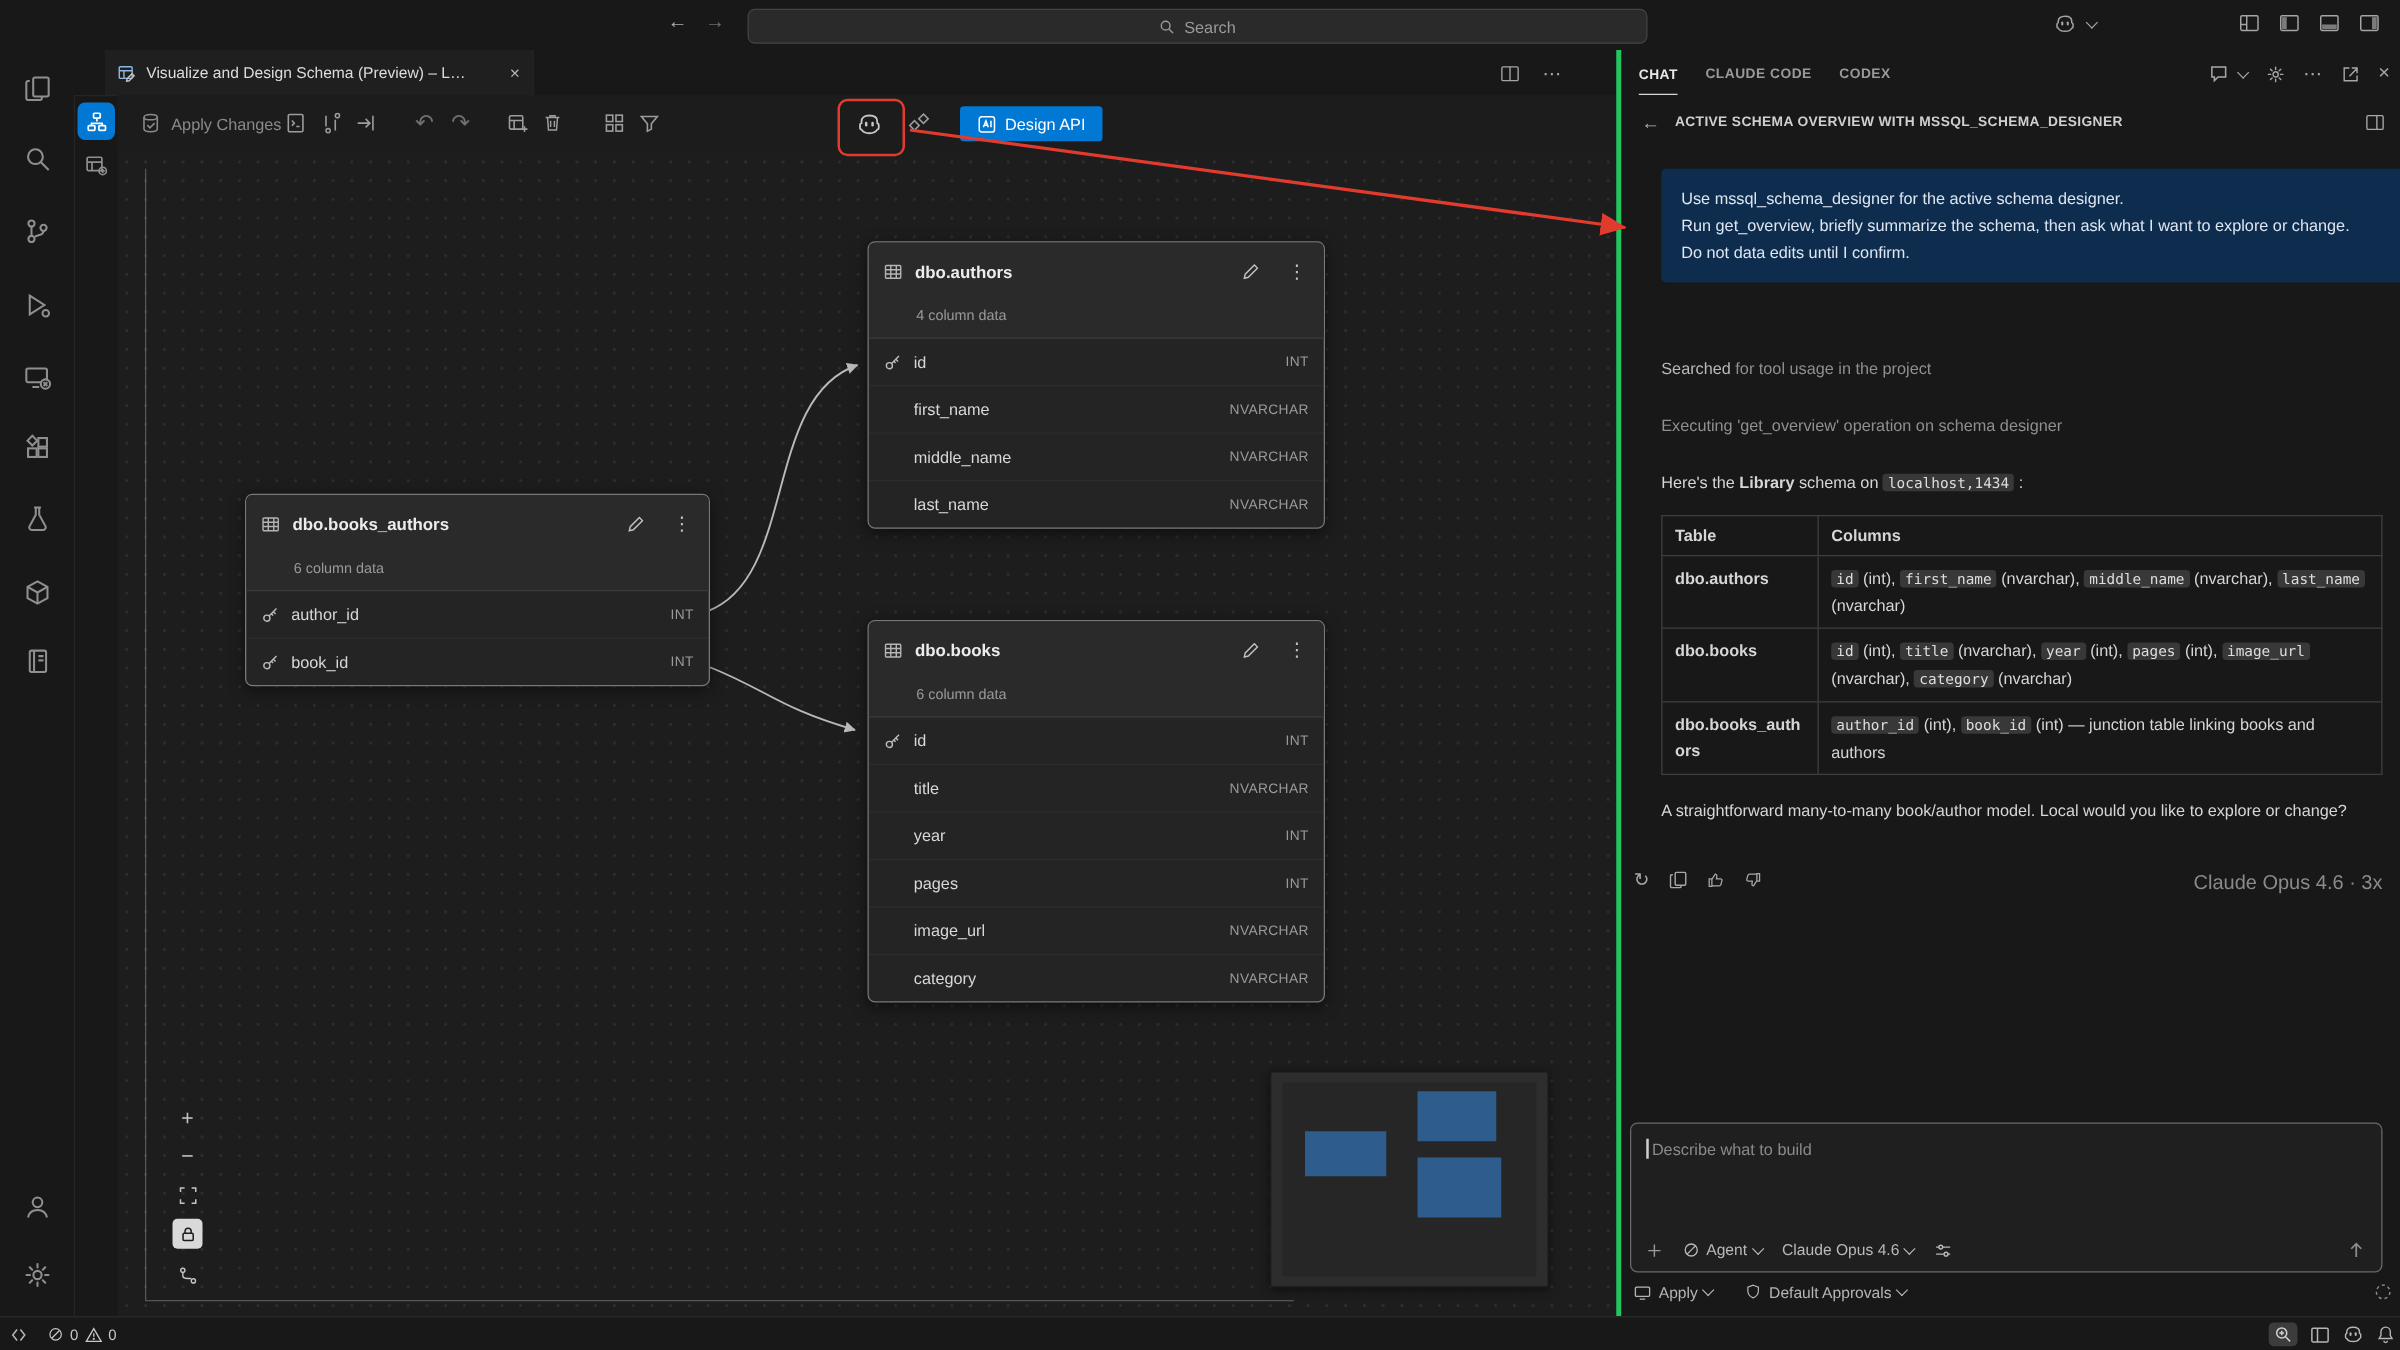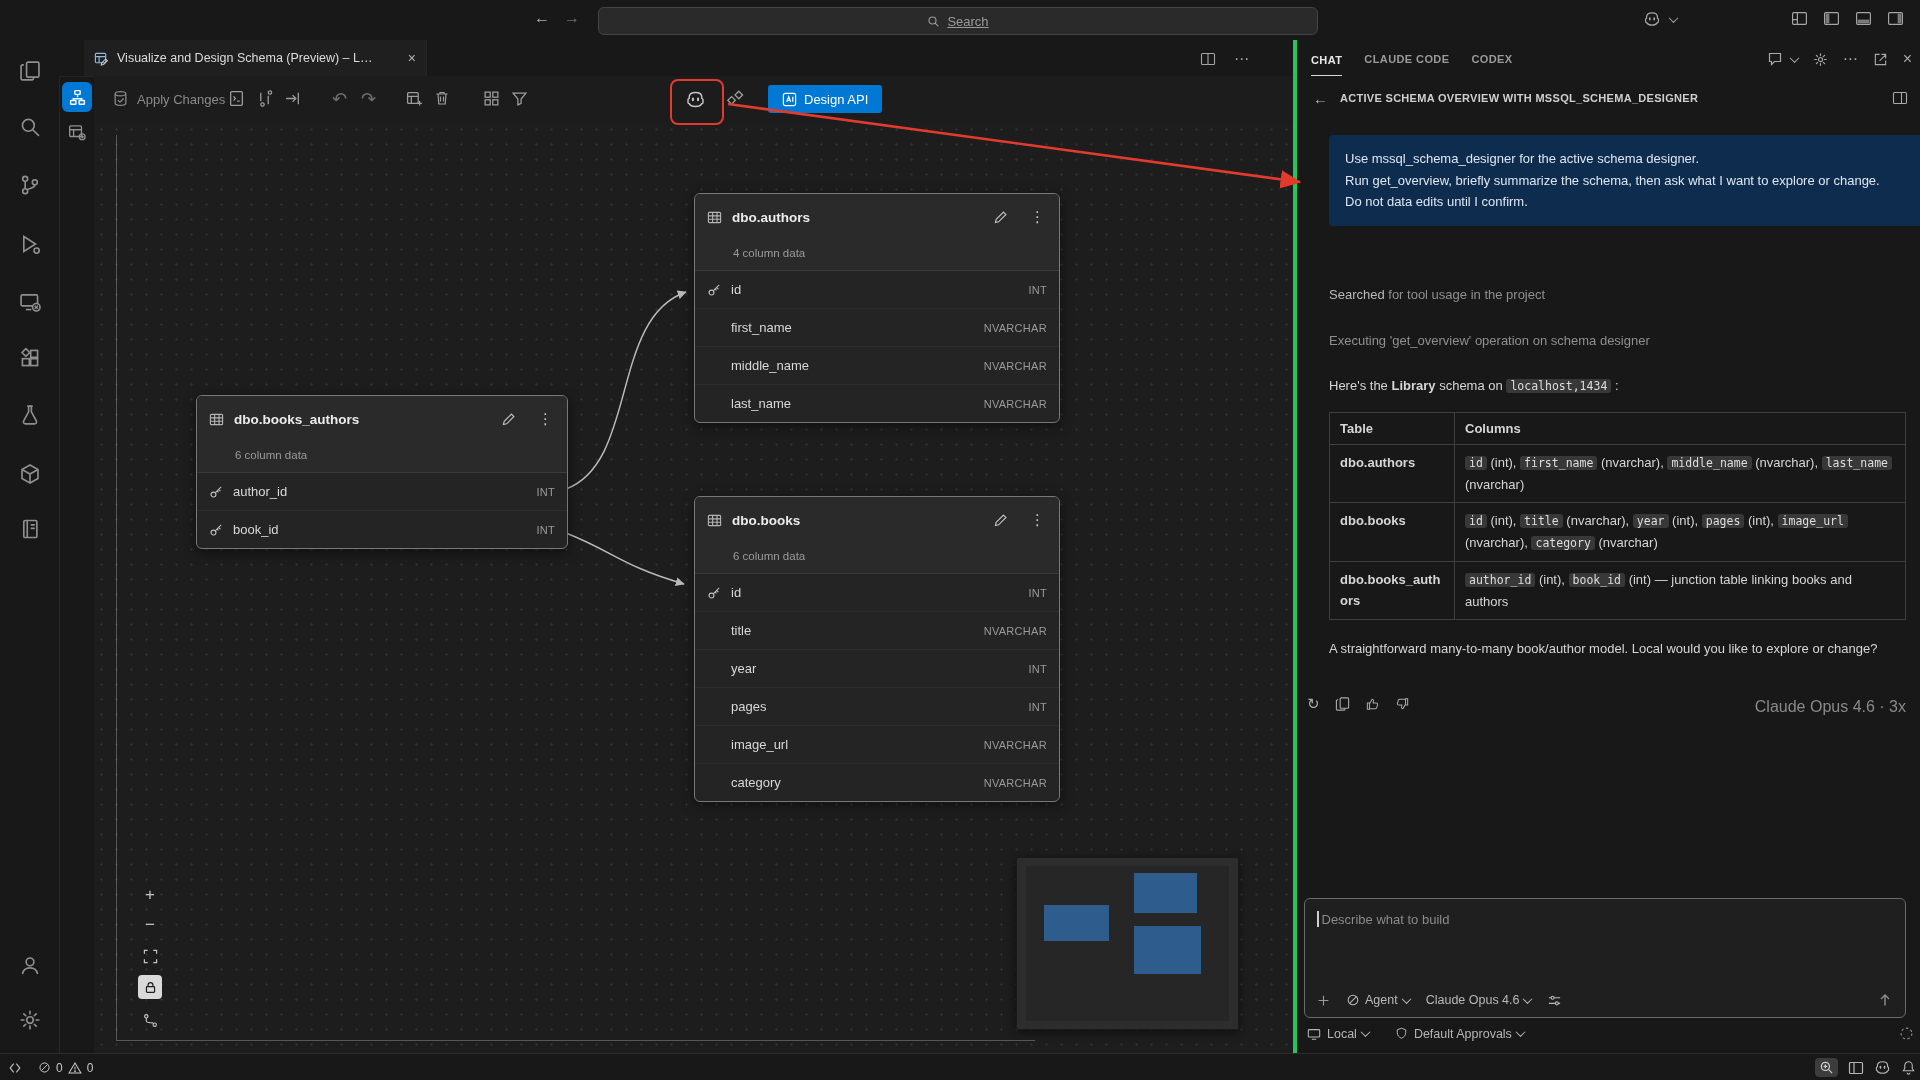--- a/index.html
+++ b/index.html
@@ -6,21 +6,21 @@
   #app{position:relative;width:1920px;height:1080px;background:#181818;overflow:hidden;
        font-family:"Liberation Sans","DejaVu Sans",sans-serif;font-size:13px;color:#ccc;
        --accent:#0078d4;--annotation:#e23b2e;--usermsg:#0e2d4e;}
   .abs{position:absolute;}
   .flex{display:flex;align-items:center;}
   svg{display:block;}
   .dim{color:#707070;}
   .chev{display:inline-block;width:6px;height:6px;border-right:1.4px solid currentColor;border-bottom:1.4px solid currentColor;transform:rotate(45deg) translate(-1px,-1px);margin-left:5px;}
   
   .titlebar{left:0;top:0;width:1920px;height:40px;background:#181818;border-bottom:1px solid #262626;}
-  .searchbox{left:598px;top:7px;width:718px;height:26px;background:#2a2a2a;border:1px solid #444;border-radius:6px;justify-content:center;gap:7px;color:#9a9a9a;text-decoration:underline;}
+  .searchbox{left:598px;top:7px;width:718px;height:26px;background:#2a2a2a;border:1px solid #444;border-radius:6px;justify-content:center;gap:7px;color:#9a9a9a;}
   
   .activitybar{left:0;top:40px;width:59px;height:1013px;background:#181818;border-right:1px solid #262626;}
   .act-ic{left:17px;width:26px;height:26px;display:flex;align-items:center;justify-content:center;color:#8f8f8f;}
   
   .tabbar{left:59px;top:40px;width:1234px;height:36px;background:#181818;border-bottom:1px solid #252525;}
   .tab{left:84px;top:40px;width:322px;height:36px;background:#1f1f1f;border-right:1px solid #252525;display:flex;align-items:center;gap:8px;padding:0 10px;color:#dcdcdc;}
   
   .toolbar-bg{left:94px;top:76px;width:1199px;height:46px;background:#1c1c1c;}
   .tbtn{display:flex;align-items:center;justify-content:center;color:#9d9d9d;}
   .design-api{left:768px;top:85px;height:28px;padding:0 14px;border-radius:3px;background:var(--accent);color:#fff;display:flex;align-items:center;gap:7px;font-size:13px;}
@@ -699,21 +699,21 @@
     </div>
 
     <div class="abs chat-footer">
       <span class="flex">
         <svg width="14" viewBox="0 0 16 16" style="margin-right:6px;">
             <g fill="none" stroke="currentColor" stroke-width="1.2">
               <rect x="1.5" y="3" width="13" height="8.5" rx="1"></rect>
               <path d="M5.5 14h5"></path>
             </g>
           </svg>
-        <span>Local</span>
+        <span>Apply</span>
           <span class="chev"></span>
       </span>
       <span class="flex">
         <svg width="13" viewBox="0 0 16 16" style="margin-right:6px;">
             <path d="M8 1.5l5.2 1.9v3.5c0 3.3-2.1 5.8-5.2 7-3.1-1.2-5.2-3.7-5.2-7V3.4z" fill="none" stroke="currentColor" stroke-width="1.2"></path>
           </svg>
         <span>Default Approvals</span>
           <span class="chev"></span>
       </span>
       <svg width="15" viewBox="0 0 16 16" style="margin-left:auto;color:#8f8f8f;">

